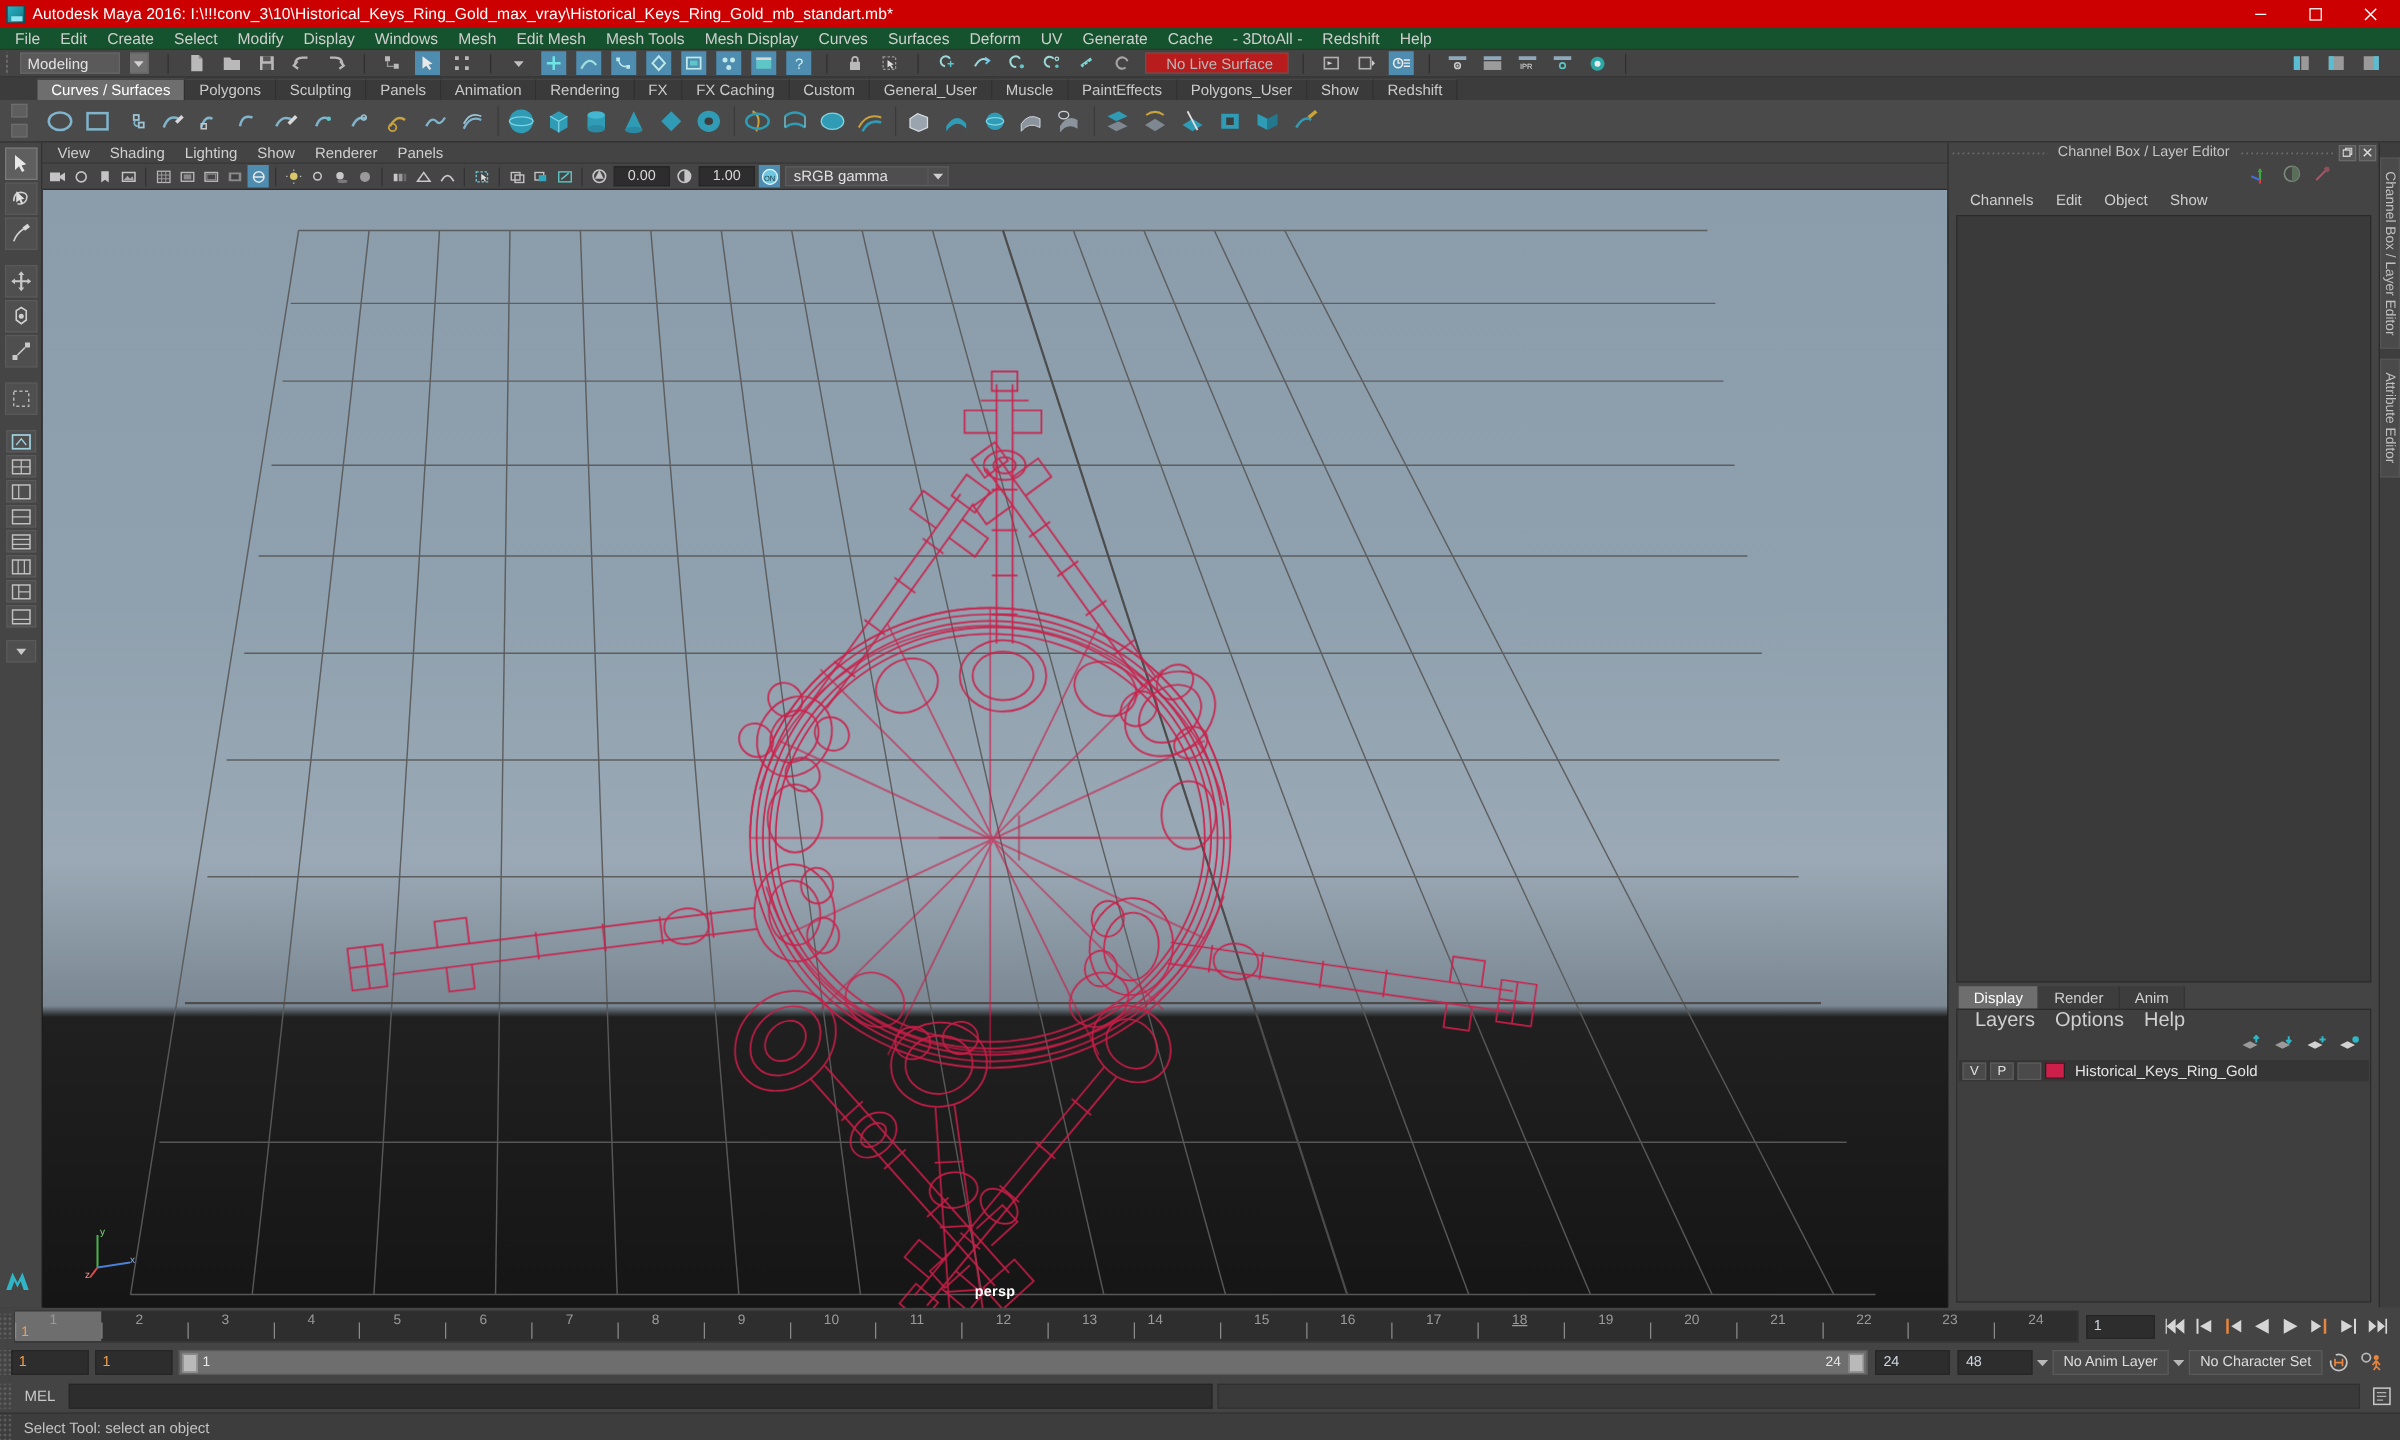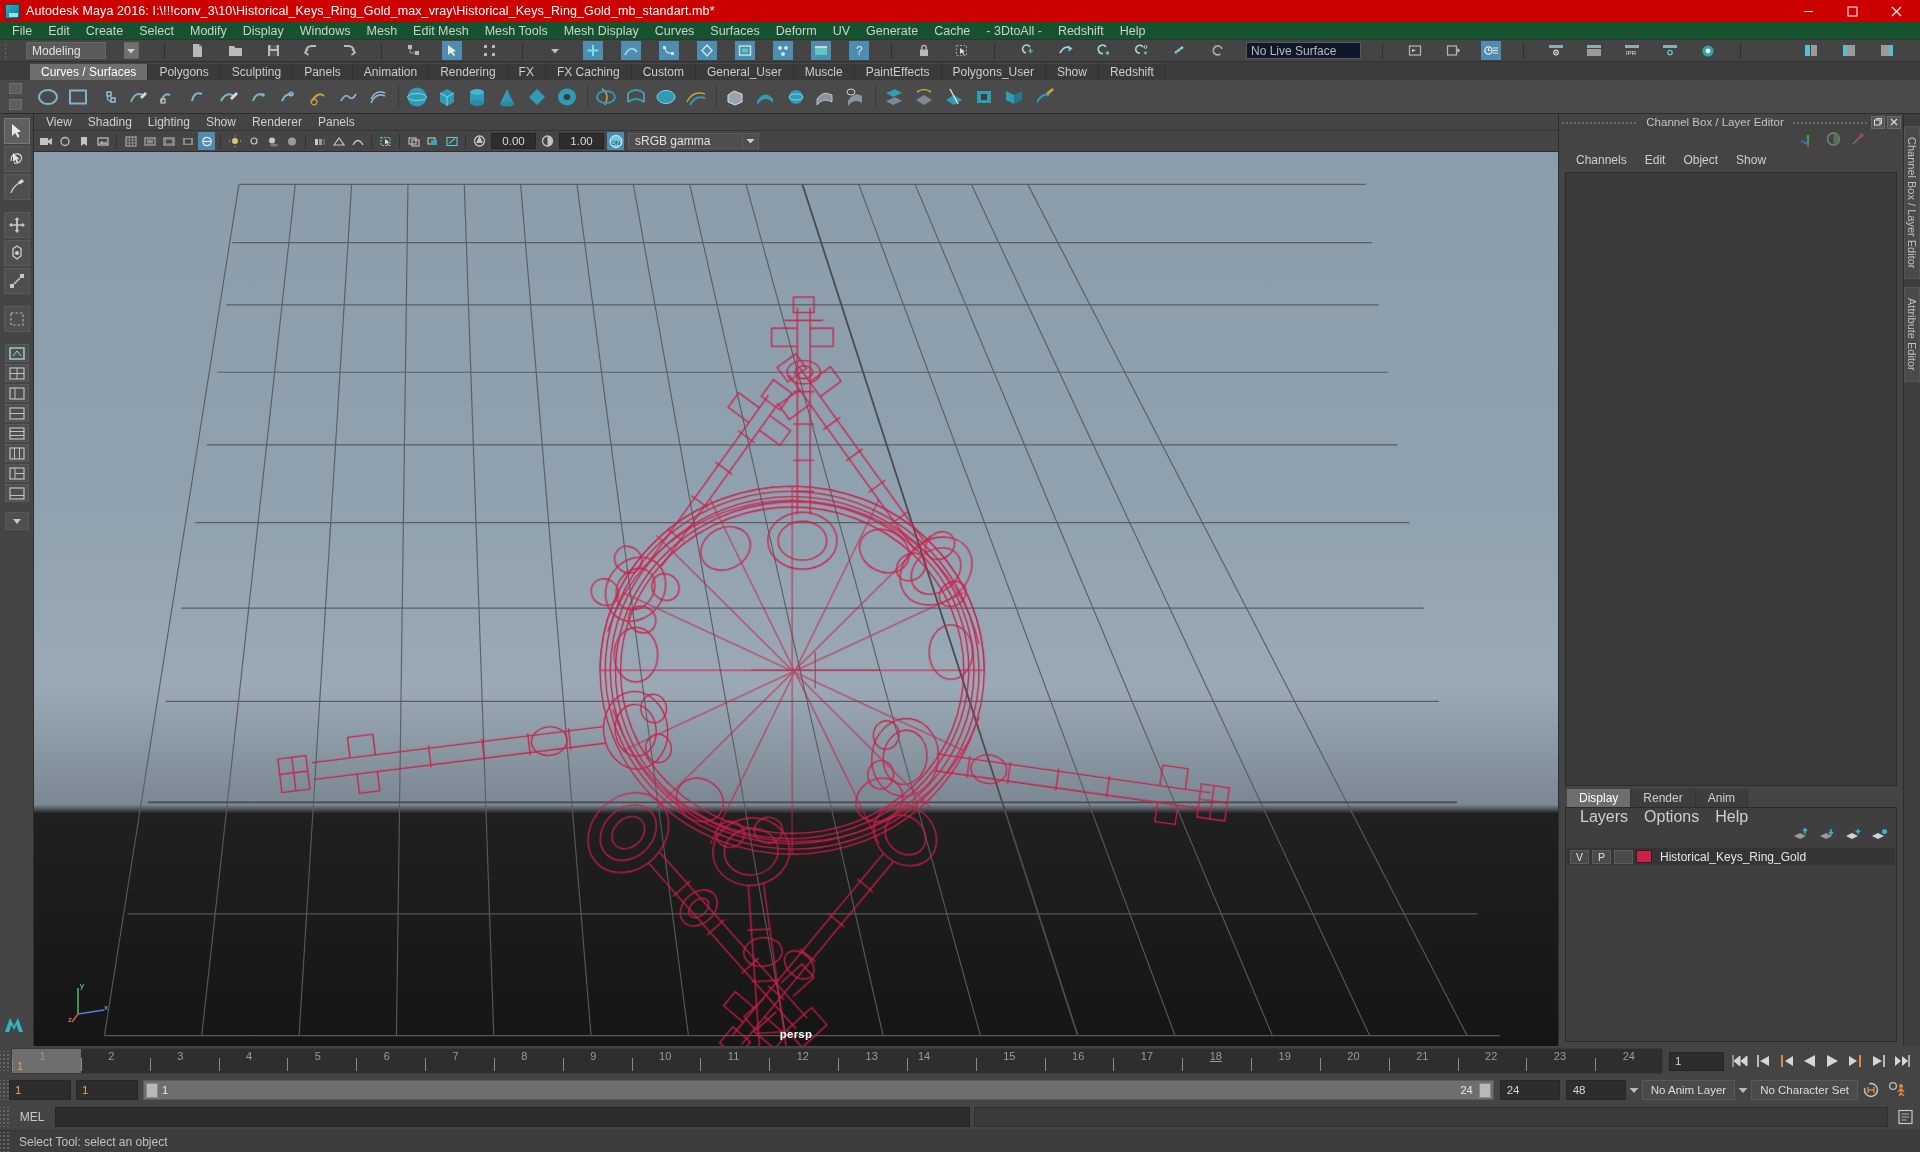--- a/index.html
+++ b/index.html
@@ -39,43 +39,43 @@
   
   .menubar {
     height:18px; flex:0 0 18px; background:#14532d; display:flex; align-items:center;
     padding-left:4px; border-bottom:1px solid #333;
   }
   .menu-item { padding:0 8px; font-size:12.5px; color:#cfcfcf; line-height:18px; white-space:nowrap;}
 
   
   .toolbar {
     height:22px; flex:0 0 22px; background:#444444; display:flex; align-items:center;
-    padding-left:2px; gap:16px; border-bottom:1px solid #333;
+    padding-left:2px; gap:6px; border-bottom:1px solid #333;
   }
   .grip { width:8px; height:18px; flex:0 0 8px;
     background-image:radial-gradient(#6c6c6c 1px, transparent 1px);
     background-size:3px 4px; background-position:2px 1px; background-repeat:repeat-y; }
   .menuset {
     width:80px; height:17px; background:#5a5a5a; border:1px solid #666; color:#e2e2e2;
     font-size:12px; display:flex; align-items:center; padding-left:5px; margin-right:2px;
   }
   .menuset-arrow {
     width:15px; height:17px; background:#707070; border:1px solid #666; border-left:none;
     display:flex; align-items:center; justify-content:center; margin-right:4px;
   }
   .tb-sep { width:1px; height:16px; background:#2f2f2f; margin:0 5px; flex:0 0 1px; }
   .tb-btn {
     width:20px; height:19px; flex:0 0 20px; display:flex; align-items:center; justify-content:center;
     margin:0 1px;
   }
   .tb-btn.on { background:#4e8cb0; }
   .tb-btn svg { display:block; }
   .livesurf {
-    width:115px; height:17px; background:#0f172a; border:1px solid #585858;
-    display:flex; align-items:center; padding-left:4px; color:#b9b9b9; font-size:12px;
+    width:115px; height:17px; background:#b91c1c; border:1px solid #585858;
+    display:flex; align-items:center; padding-left:16px; color:#b9b9b9; font-size:12px;
     margin-left:2px;
   }
   .tb-spacer { flex:1 1 auto; }
 
   
   .shelf-tabs {
     height:18px; flex:0 0 18px; background:#3c3c3c; display:flex; align-items:flex-end;
     padding-left:30px;
   }
   .shelf-tab {

